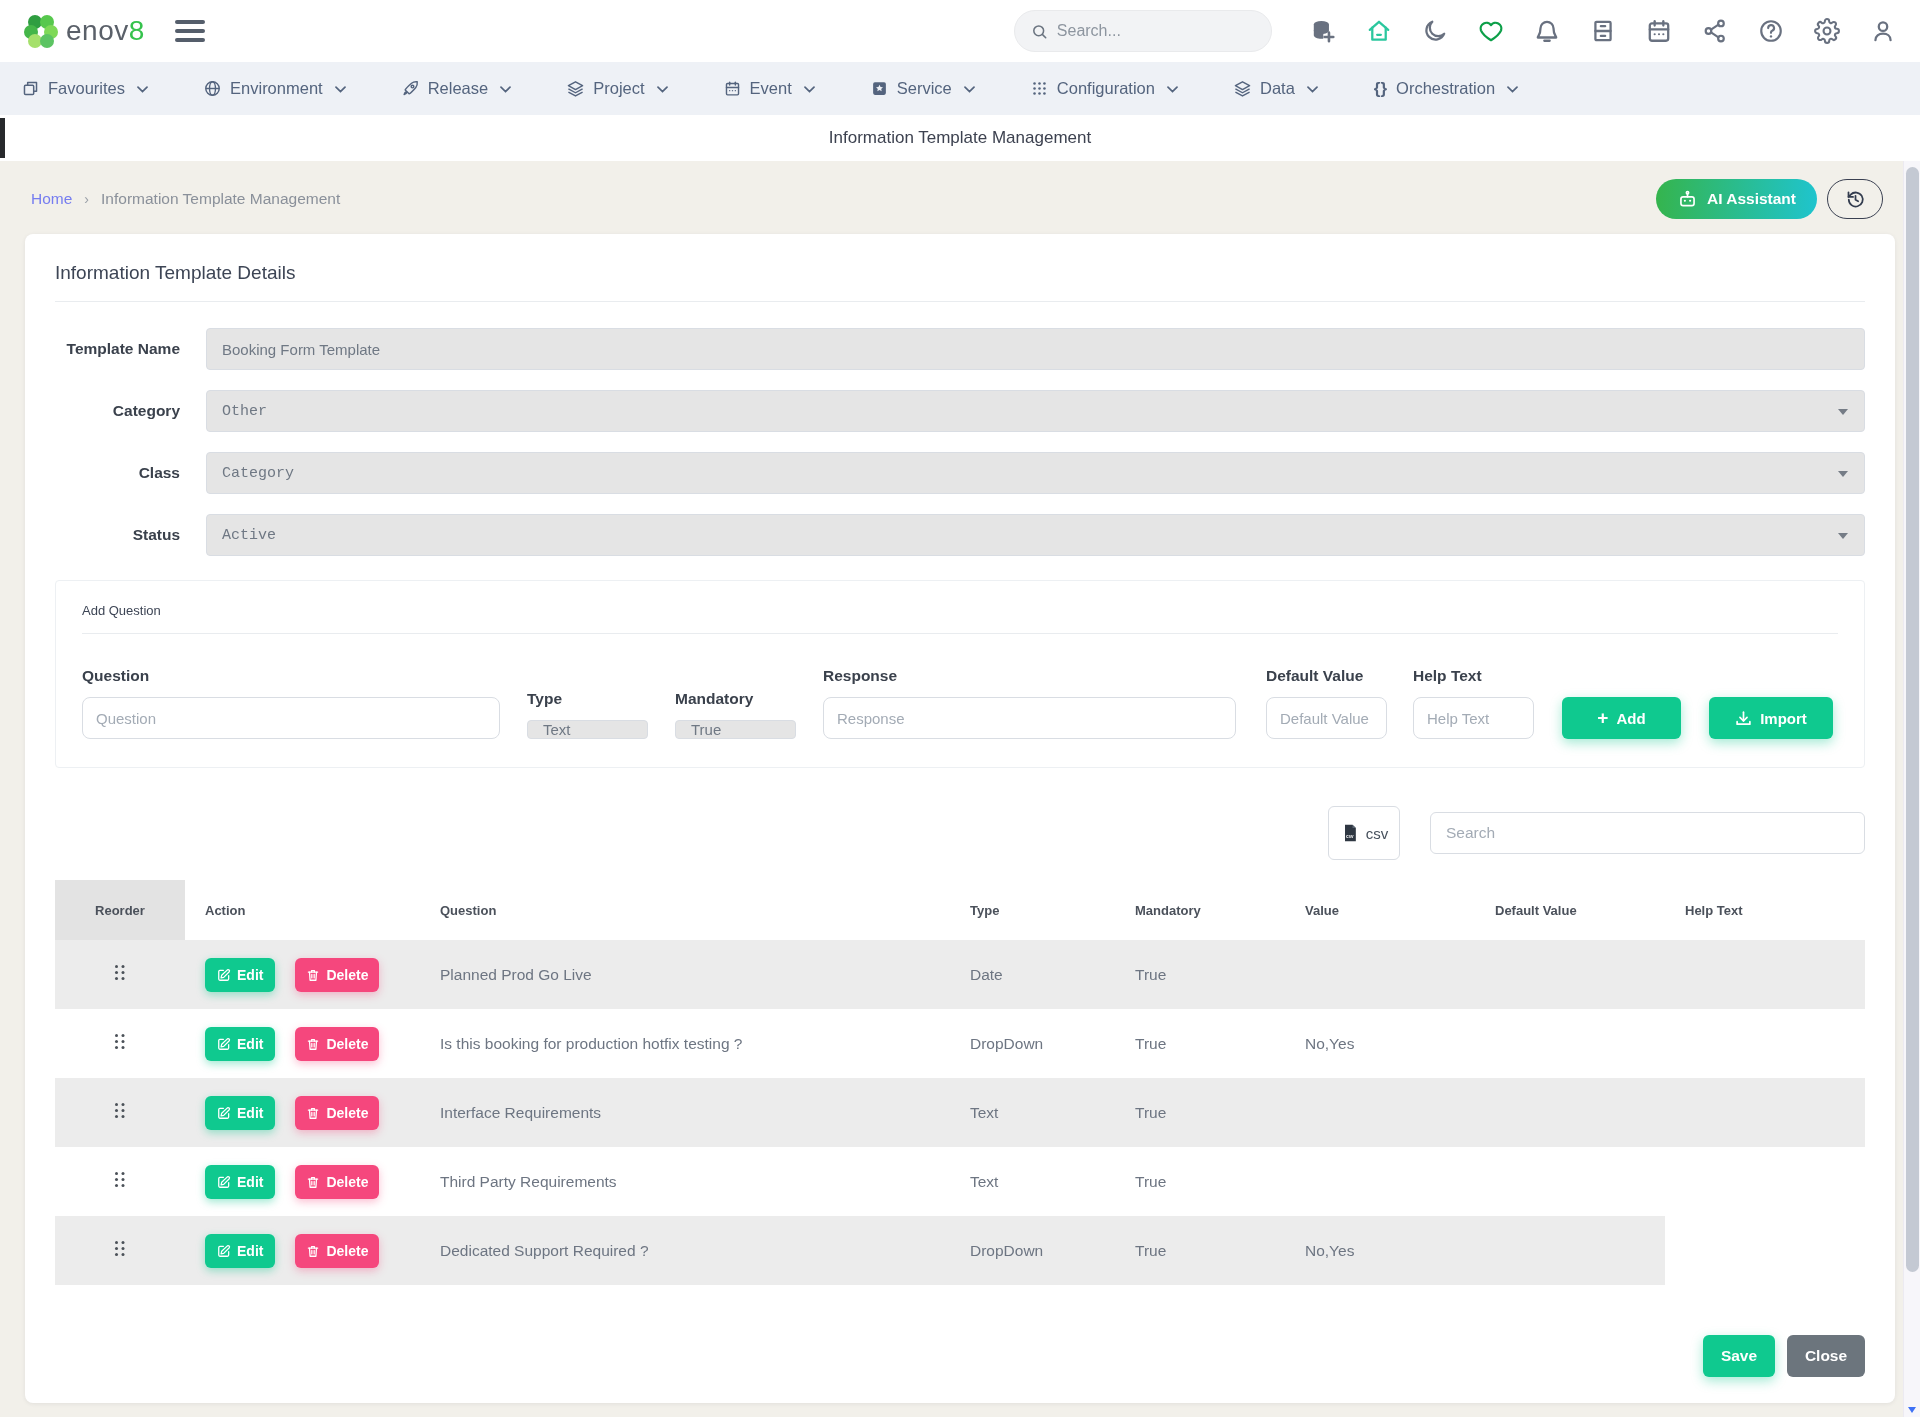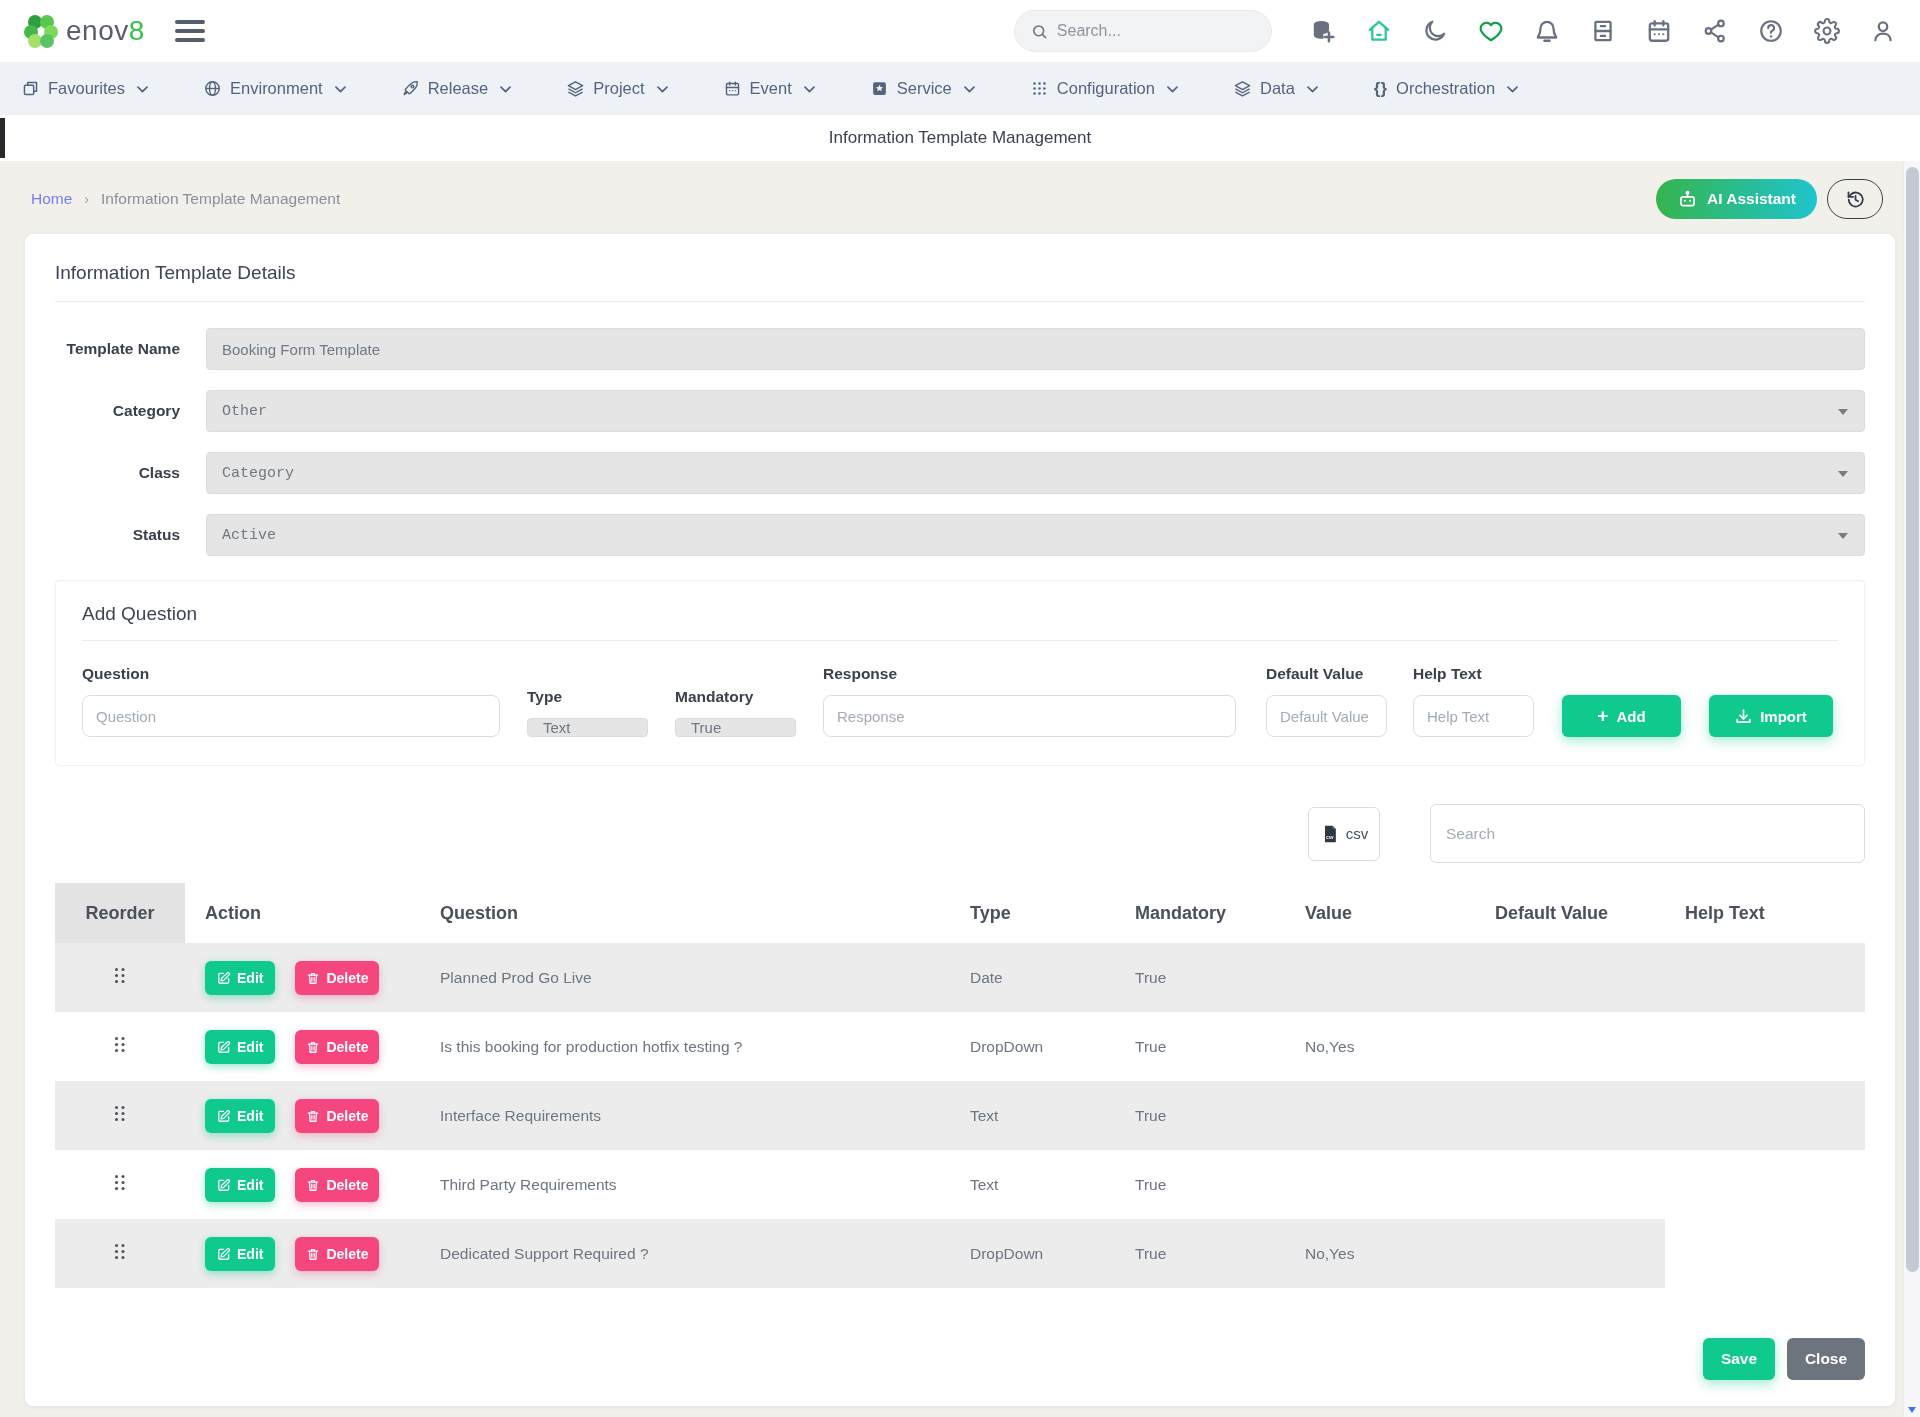--- a/index.html
+++ b/index.html
@@ -51,46 +51,46 @@
   .card h2 { font-size:19px; font-weight:500; color:#3d4555; padding:0 0 17px 0; border-bottom:1px solid #e9ecef; }
   .form-rows { margin-top:26px; }
   .form-row { display:flex; align-items:center; margin-bottom:20px; }
   .form-row .lbl { width:125px; text-align:right; margin-right:26px; font-size:15.5px; font-weight:700; color:#3a414c; line-height:1.3; }
   .fieldbox { flex:1; height:42px; border:1px solid #d9dde3; border-radius:4px; display:flex; align-items:center; padding:0 15px; font-size:15px; color:#6f7884; position:relative; cursor:text; background:#e5e5e5; }
   .fieldbox.select { cursor:pointer;font-family:Liberation Mono, monospace; }
   .caret { position:absolute; right:16px; top:18px; width:0; height:0; border-left:5.5px solid transparent; border-right:5.5px solid transparent; border-top:6.5px solid #757c86; }
 
   
   .panel { margin-top:24px; border:1px solid #edf0f3; border-radius:4px; padding:22px 26px 28px 26px; }
-  .panel h3 { font-size:19px; font-weight:500; color:#3d4555; padding-bottom:15px; border-bottom:1px solid #e9ecef; margin-bottom:24px; }
+  .panel h3 { font-size:13px; font-weight:500; color:#3d4555; padding-bottom:15px; border-bottom:1px solid #e9ecef; margin-bottom:33px; }
   .aq-row { display:flex; align-items:flex-end; }
   .aq-field { display:flex; flex-direction:column; }
   .aq-field .lbl { font-size:15.5px; font-weight:700; color:#3a414c; margin-bottom:12px; }
   .aq-field input { height:42px; border:1px solid #d9dde3; border-radius:8px; padding:0 13px; font-size:15px; color:#6f7884; font-family:inherit; outline:none; width:100%; }
   .aq-field input::placeholder { color:#a3abb5; }
   .w-q { width:418px; margin-right:27px; }
   .w-s { width:121px; margin-right:27px; }
   .w-r { width:413px; margin-right:30px; }
   .btn-green { height:42px; border:none; border-radius:6px; background:#0fc98f; color:#fff; font-size:15px; font-weight:700; font-family:inherit;
                display:flex; align-items:center; justify-content:center; gap:8px; cursor:pointer; box-shadow:0 4px 12px rgba(15,201,143,.38); }
   .btn-add { width:119px; margin-left:28px; }
   .btn-import { width:124px; margin-left:28px; }
   .plus-glyph { font-size:19px; font-weight:700; line-height:1; margin-top:-2px; }
 
   
   .table-toolbar { margin-top:38px; display:flex; justify-content:flex-end; align-items:center; gap:30px; }
   .csv-btn { width:72px; height:54px; border:1px solid #d9dde3; border-radius:6px; background:#fff; display:flex; align-items:center; justify-content:center; gap:6px; font-size:15px; color:#46505c; font-family:inherit; cursor:pointer; }
-  .tbl-search { width:435px; height:59px; border:1px solid #d9dde3; border-radius:6px; padding:0 15px; font-size:15.5px; color:#6f7884; font-family:inherit; outline:none;margin-left:20px; }
+  .tbl-search { width:435px; height:42px; border:1px solid #d9dde3; border-radius:6px; padding:0 15px; font-size:15.5px; color:#6f7884; font-family:inherit; outline:none; }
   .tbl-search::placeholder { color:#a3abb5; }
 
   
   table { margin-top:20px; width:100%; border-collapse:collapse; table-layout:fixed; }
   col.c1{width:130px} col.c2{width:235px} col.c3{width:530px} col.c4{width:165px}
   col.c5{width:170px} col.c6{width:190px} col.c7{width:190px} col.c8{width:200px}
-  th { height:60px; text-align:left; padding-left:20px; font-size:18px; font-weight:600; color:#4b515b;margin-left:36px; }
+  th { height:60px; text-align:left; padding-left:20px; font-size:13px; font-weight:600; color:#4b515b;margin-left:36px; }
   th.reorder { background:#e3e3e3; text-align:center; padding-left:0; }
   td { height:69px; padding-left:20px; font-size:15.5px; color:#6d7582; }
   tr.stripe td { background:#ececec; }
   td.center { text-align:center; padding-left:0; }
   .dots { display:inline-block; width:10px; height:16px; position:relative; cursor:grab; }
   .dots::before { content:""; position:absolute; left:0; top:0; width:3.2px; height:3.2px; border-radius:50%; background:#4b5158;
     box-shadow:6.5px 0 0 #4b5158, 0 6px 0 #4b5158, 6.5px 6px 0 #4b5158, 0 12px 0 #4b5158, 6.5px 12px 0 #4b5158; }
   .row-btns { display:flex; gap:20px; }
   .btn-edit { height:34px; padding:0 12px; border:none; border-radius:6px; background:#0fc98f; color:#fff; font-size:14px; font-weight:600; font-family:inherit; display:flex; align-items:center; gap:6px; cursor:pointer; box-shadow:0 3px 8px rgba(15,201,143,.4); }
   .btn-del { height:34px; padding:0 11px; border:none; border-radius:6px; background:#f5477d; color:#fff; font-size:14px; font-weight:600; font-family:inherit; display:flex; align-items:center; gap:6px; cursor:pointer; box-shadow:0 3px 8px rgba(245,71,125,.35); }

